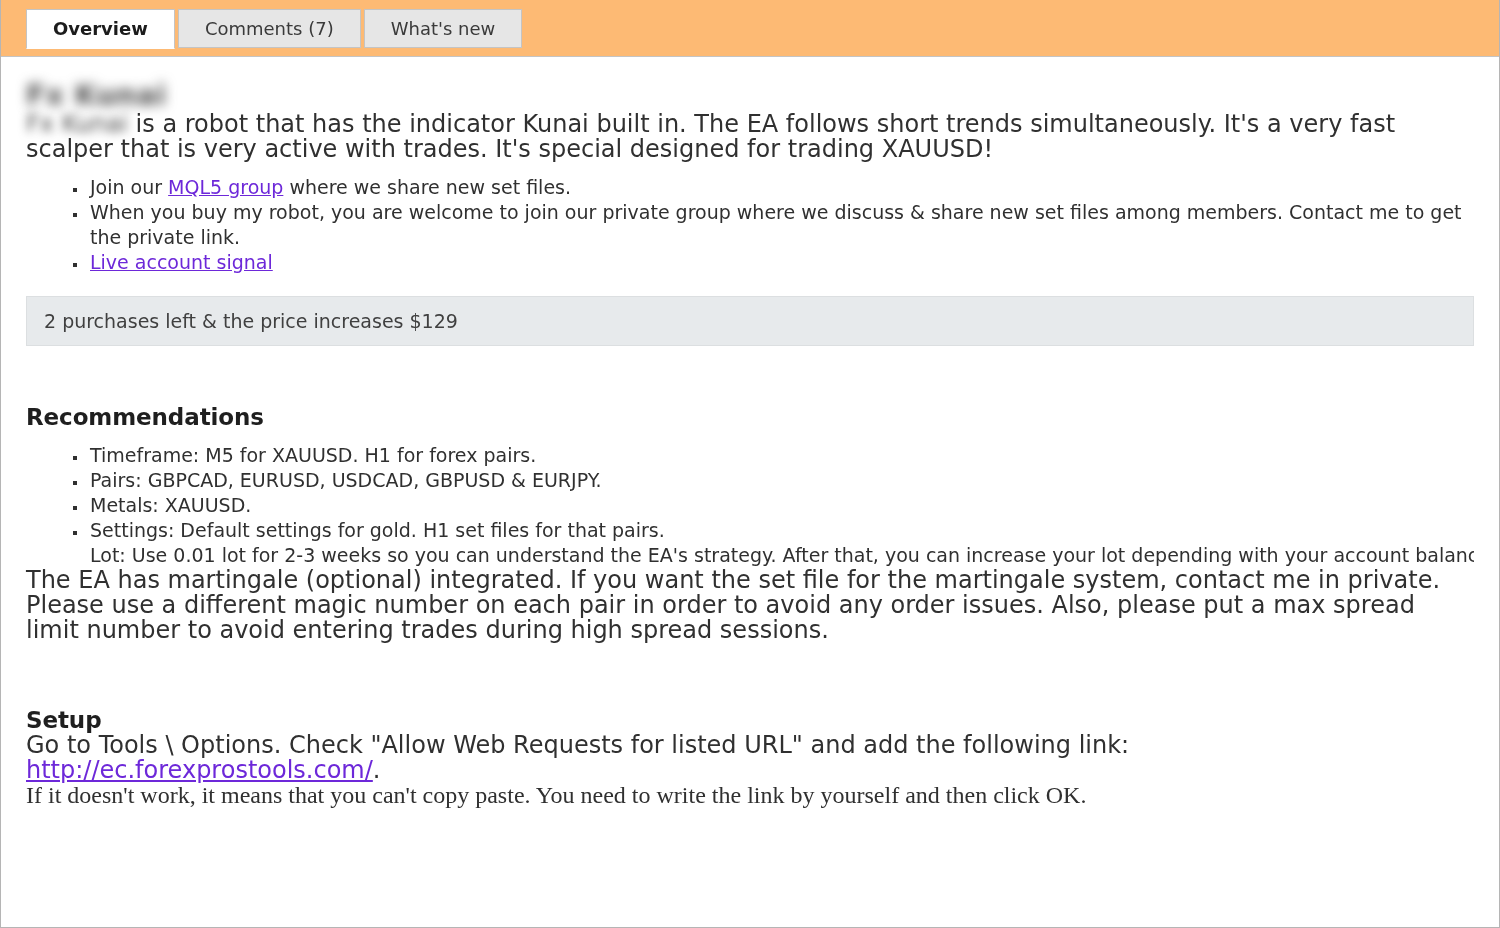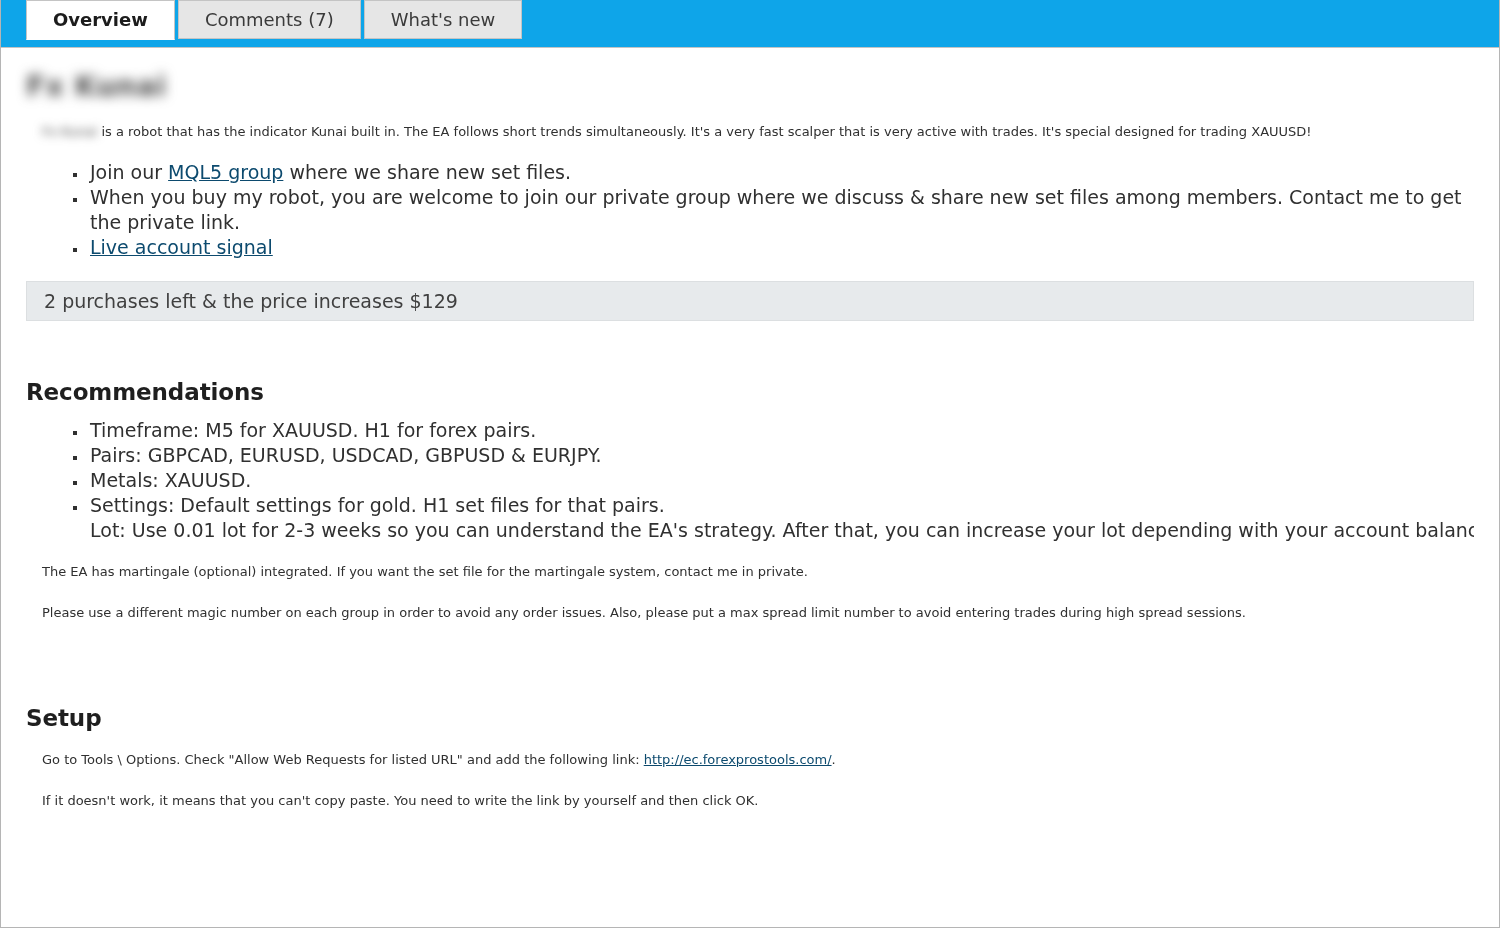--- a/index.html
+++ b/index.html
@@ -21,26 +21,26 @@
     box-sizing: border-box;
     background: #ffffff;
     border: 1px solid #b5b5b5;
     border-top: none;
     overflow: hidden;
   }
 
   
   .tabbar {
     position: relative;
-    height: 48px;
+    height: 57px;
     box-sizing: border-box;
     padding-left: 25px;
     display: flex;
-    align-items: flex-start;
-    background: #0ea5e9;
+    align-items: center;
+    background: #fdba74;
   }
   .tabbar:after {
     content: "";
     position: absolute;
     left: 0;
     right: 0;
     bottom: 0;
     height: 1px;
     background: #c4c4c4;
     z-index: 1;
@@ -90,22 +90,22 @@
   }
 
   .redacted-inline {
     filter: blur(5px);
     color: #4a4a4a;
     display: inline-block;
     user-select: none;
   }
 
   p.body-text {
-    margin: 16px;
-    font-size: 13px;
+    margin: 0;
+    font-size: 24px;
     line-height: 25px;
     color: #303030;
   }
 
   .para-intro {
     margin-top: 26px;
   }
 
   ul.bullets {
     margin: 13px 0 0 0;
@@ -118,29 +118,29 @@
     color: #303030;
     margin: 0;
     padding-left: 2px;
   }
   ul.bullets li::marker {
     color: #303030;
     font-size: 14px;
   }
 
   a.link {
-    color: #0c4a6e;
+    color: #6d28d9;
     text-decoration: underline;
     cursor: pointer;
   }
 
   .notice {
     margin-top: 21px;
     box-sizing: border-box;
-    height: 40px;
+    height: 50px;
     background: #e7eaec;
     border: 1px solid #dcdfe1;
     display: flex;
     align-items: center;
     padding-left: 17px;
     font-size: 19px;
     color: #404040;
   }
 
   h2.section-title {
@@ -162,21 +162,21 @@
   }
 
   .para-gap-1 { margin-top: 21px; }
   .para-gap-2 { margin-top: 21px; }
 
   h2.setup-title {
     padding-top: 64px;
     margin-bottom: 0;
   }
   .setup-line { margin-top: 7px; }
-  .setup-line-2 { margin-top: 22px; }
+  .setup-line-2 { margin-top: 22px; font-family: Liberation Serif, serif; }
 </style>
 </head>
 <body>
 
 <div class="page">
 
   <div class="tabbar">
     <div class="tab active">
       <span>Overview</span>
     </div>
@@ -227,21 +227,21 @@
       <li>
         <span>Settings: Default settings for gold. H1 set files for that pairs.</span>
       </li>
       <li class="nowrap-line">
         <span>Lot: Use 0.01 lot for 2-3 weeks so you can understand the EA's strategy. After that, you can increase your lot depending with your account balance. Don't overlot!</span>
       </li>
     </ul>
 
     <p class="body-text para-gap-1">The EA has martingale (optional) integrated. If you want the set file for the martingale system, contact me in private.</p>
 
-    <p class="body-text para-gap-2">Please use a different magic number on each group in order to avoid any order issues. Also, please put a max spread limit number to avoid entering trades during high spread sessions.</p>
+    <p class="body-text para-gap-2">Please use a different magic number on each pair in order to avoid any order issues. Also, please put a max spread limit number to avoid entering trades during high spread sessions.</p>
 
     <h2 class="section-title setup-title">Setup</h2>
 
     <p class="body-text setup-line">
       <span>Go to Tools \ Options. Check "Allow Web Requests for listed URL" and add the following link: </span><a class="link" href="#">http://ec.forexprostools.com/</a><span>.</span>
     </p>
 
     <p class="body-text setup-line-2">If it doesn't work, it means that you can't copy paste. You need to write the link by yourself and then click OK.</p>
 
   </div>

